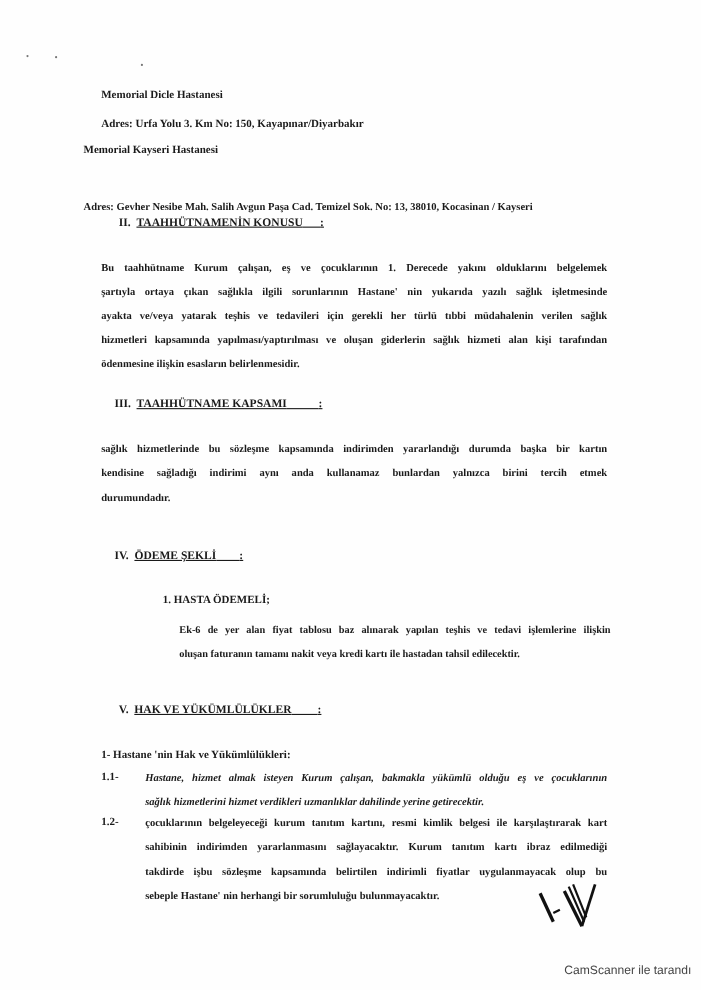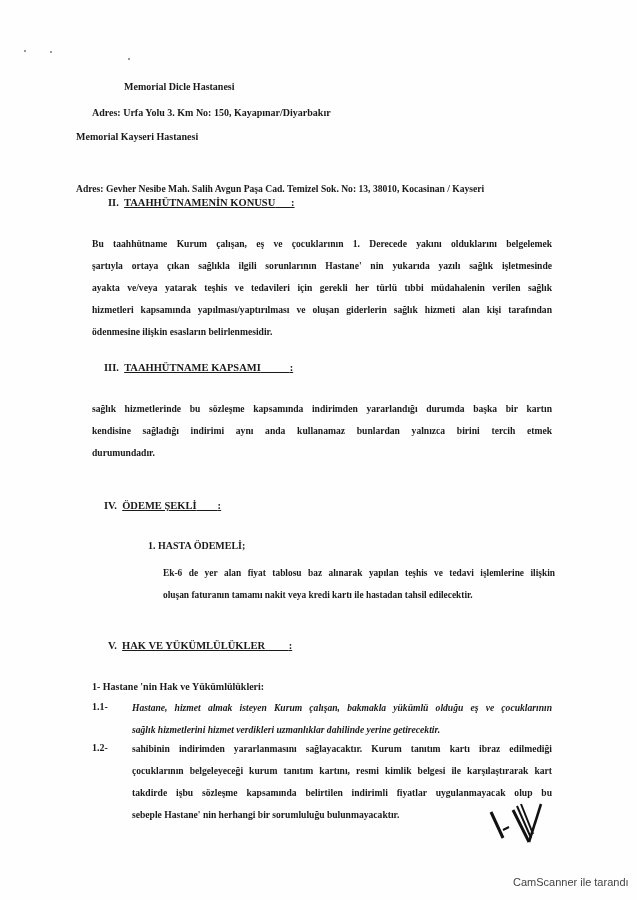--- a/index.html
+++ b/index.html
@@ -18,21 +18,21 @@
   .para .row.last { text-align-last:left; }
   .watermark { position:absolute; font-family:"Liberation Sans", sans-serif; font-size:11px; color:#444; }
 </style>
 </head>
 <body>
 
 <div class="speck" style="left:24px;top:50px;"></div>
 <div class="speck" style="left:50px;top:51px;"></div>
 <div class="speck" style="left:128px;top:58px;"></div>
 
-<div class="line bold" style="left:92px;top:80px;margin-left:32px;">Memorial Dicle Hastanesi</div>
+<div class="line bold" style="left:92px;top:80px;">Memorial Dicle Hastanesi</div>
 <div class="line bold" style="left:92px;top:106px;">Adres: Urfa Yolu 3. Km No: 150, Kayapınar/Diyarbakır</div>
 <div class="line bold" style="left:76px;top:130px;">Memorial Kayseri Hastanesi</div>
 <div class="line bold" style="left:76px;top:154px;font-size:9.6px;margin-top:28px;">Adres: Gevher Nesibe Mah. Salih Avgun Paşa Cad. Temizel Sok. No: 13, 38010, Kocasinan / Kayseri</div>
 
 <div class="head" style="left:108px;top:197px;">
   <span>II.</span>&nbsp;&nbsp;<span class="ttl"><span>TAAHHÜTNAMENİN KONUSU</span>&nbsp;&nbsp;&nbsp;&nbsp;&nbsp;&nbsp;<span>:</span></span>
 </div>
 <div class="para bold" style="left:92px;top:233px;width:460px;">
   <span class="row">Bu taahhütname Kurum çalışan, eş ve çocuklarının 1. Derecede yakını olduklarını belgelemek</span>
   <span class="row">şartıyla ortaya çıkan sağlıkla ilgili sorunlarının Hastane' nin yukarıda yazılı sağlık işletmesinde</span>
@@ -65,22 +65,22 @@
 <div class="line bold" style="left:92px;top:680px;">1- Hastane 'nin Hak ve Yükümlülükleri:</div>
 
 <div class="line bold" style="left:92px;top:700px;">1.1-</div>
 <div class="para bold" style="left:132px;top:697px;width:420px;font-style:italic;">
   <span class="row">Hastane, hizmet almak isteyen Kurum çalışan, bakmakla yükümlü olduğu eş ve çocuklarının</span>
   <span class="row last">sağlık hizmetlerini hizmet verdikleri uzmanlıklar dahilinde yerine getirecektir.</span>
 </div>
 
 <div class="line bold" style="left:92px;top:741px;">1.2-</div>
 <div class="para bold" style="left:132px;top:738px;width:420px;">
+  <span class="row">çocuklarının belgeleyeceği kurum tanıtım kartını, resmi kimlik belgesi ile karşılaştırarak kart</span>
   <span class="row">sahibinin indirimden yararlanmasını sağlayacaktır.  Kurum tanıtım kartı ibraz edilmediği</span>
-  <span class="row">çocuklarının belgeleyeceği kurum tanıtım kartını, resmi kimlik belgesi ile karşılaştırarak kart</span>
   <span class="row">takdirde işbu sözleşme kapsamında belirtilen indirimli fiyatlar uygulanmayacak olup bu</span>
   <span class="row last">sebeple Hastane' nin herhangi bir sorumluluğu bulunmayacaktır.</span>
 </div>
 
 <svg class="abs" style="left:485px;top:800px;" width="70" height="45" viewBox="0 0 70 45">
   <path d="M6 12 L18 38" stroke="#111" stroke-width="3" fill="none"></path>
   <path d="M18 30 L24 27" stroke="#111" stroke-width="2" fill="none"></path>
   <path d="M28 10 L44 42" stroke="#111" stroke-width="3" fill="none"></path>
   <path d="M32 6 L46 38" stroke="#111" stroke-width="2" fill="none"></path>
   <path d="M36 4 L48 34" stroke="#111" stroke-width="2" fill="none"></path>

